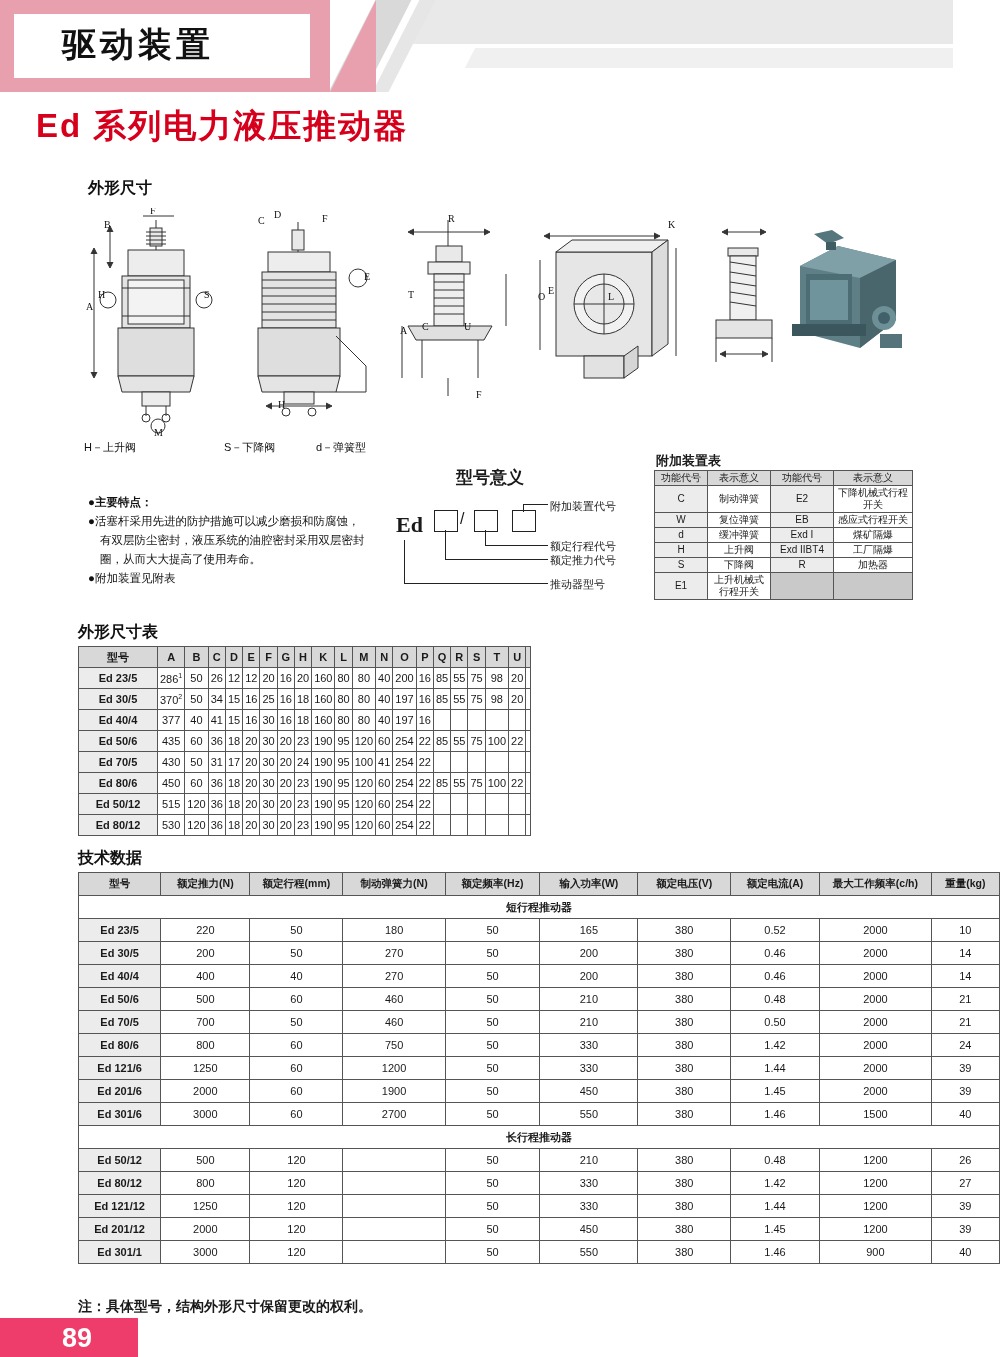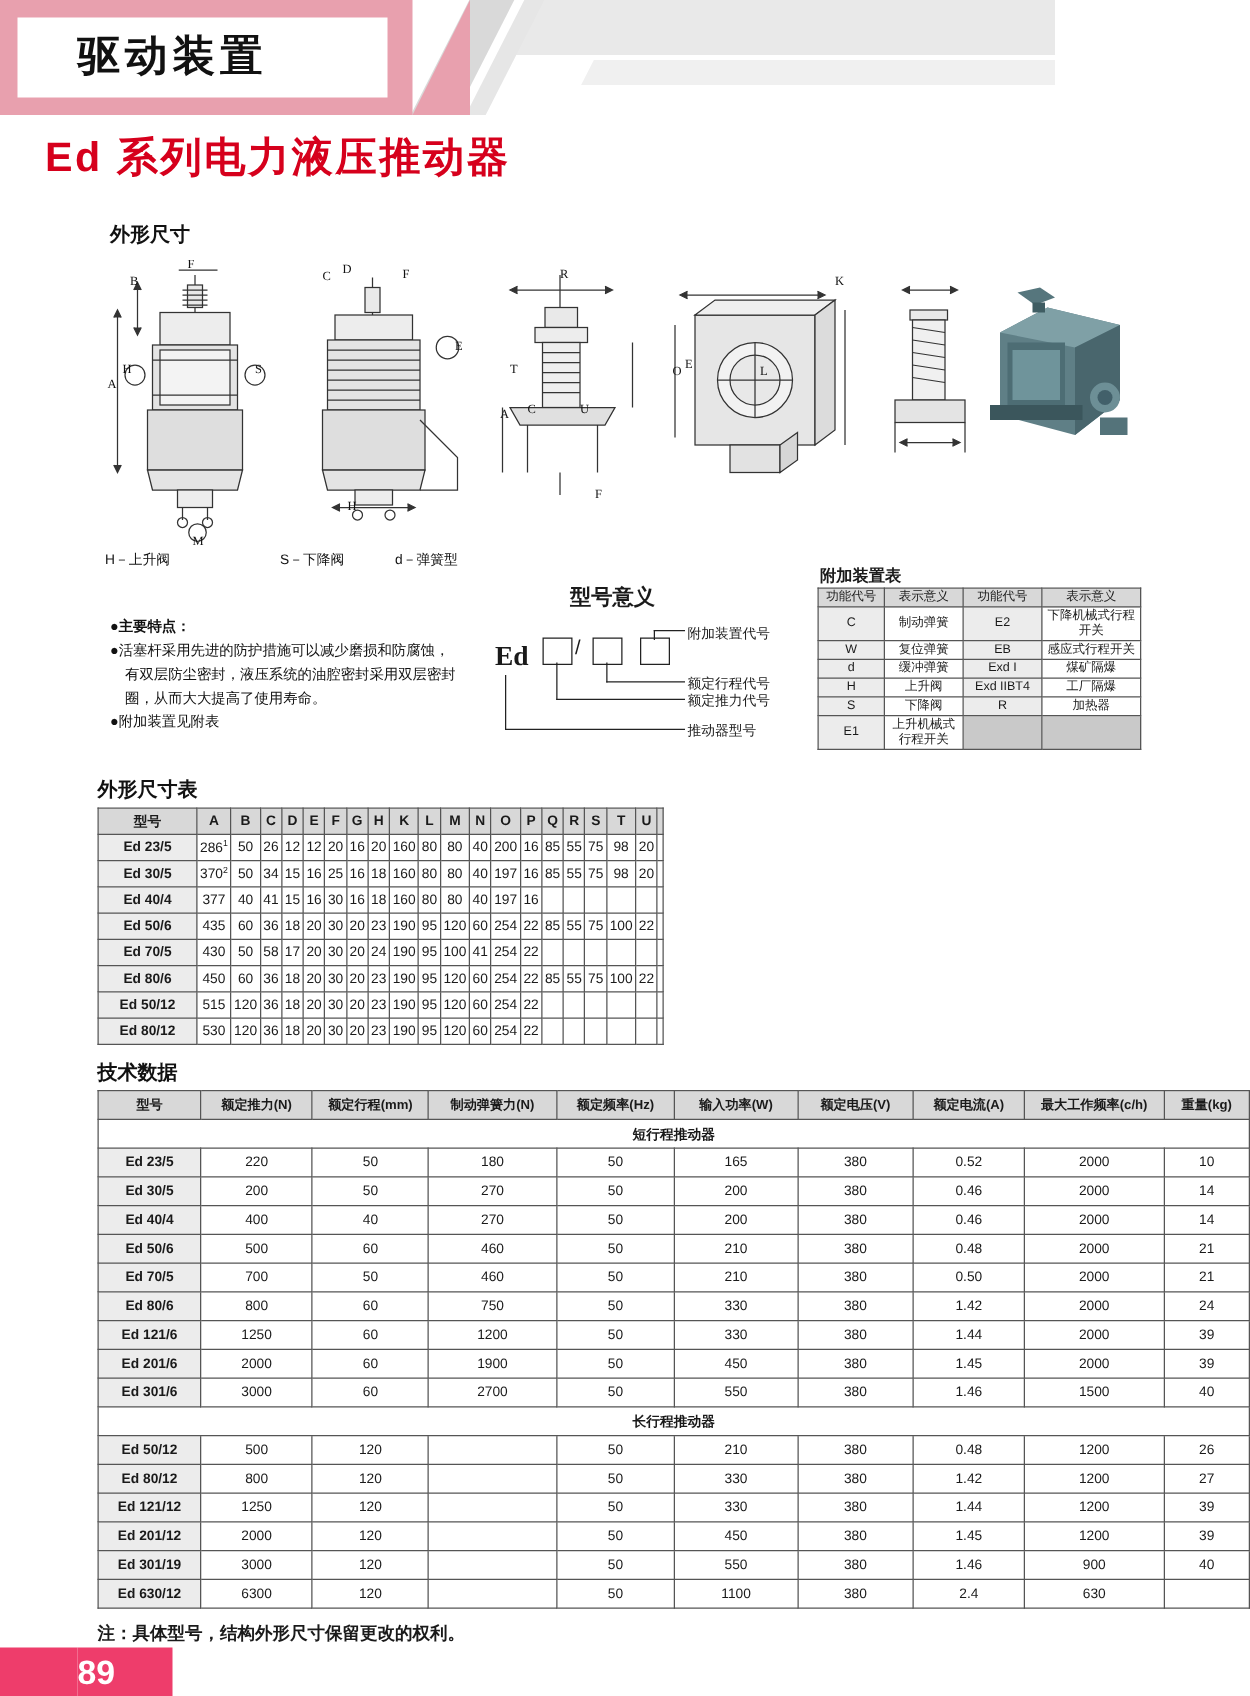--- a/index.html
+++ b/index.html
@@ -7,21 +7,21 @@
     width:1000px;height:1357px;
     background:#ffffff;
     font-family:"Liberation Sans","DejaVu Sans",sans-serif;
     color:#1a1a1a;
     position:relative;
     overflow:hidden;
   }
   .page{position:relative;width:1000px;height:1357px;}
 
   
-  .banner{position:absolute;left:0;top:0;width:844px;height:92px;overflow:hidden;}
+  .banner{position:absolute;left:0;top:0;width:953px;height:92px;overflow:hidden;}
   .banner .pinkblock{position:absolute;left:0;top:0;width:330px;height:92px;background:#e8a0ae;}
   .banner .pinkblock:after{content:"";position:absolute;right:-46px;top:0;width:0;height:0;
      border-style:solid;border-width:0 0 92px 46px;border-color:transparent transparent #e8a0ae transparent;}
   .banner .whiteband{position:absolute;left:14px;top:14px;width:296px;height:64px;background:#ffffff;}
   .banner .title{position:absolute;left:62px;top:22px;font-size:34px;font-weight:bold;letter-spacing:4px;color:#111;}
   .banner .gray1{position:absolute;left:352px;top:0;width:36px;height:92px;background:#d9d9d9;transform:skewX(-27deg);}
   .banner .gray2{position:absolute;left:396px;top:0;width:16px;height:92px;background:#e6e6e6;transform:skewX(-27deg);}
   .banner .gray3{position:absolute;left:420px;top:0;width:600px;height:44px;background:#e9e9e9;transform:skewX(-27deg);}
   .banner .gray4{position:absolute;left:470px;top:48px;width:560px;height:20px;background:#f0f0f0;transform:skewX(-27deg);}
 
@@ -451,21 +451,21 @@
           <td>55</td>
       <td>75</td>
           <td>100</td>
       <td>22</td>
           <td></td>
     </tr>
     <tr>
       <td class="model">Ed 70/5</td>
       <td>430</td>
           <td>50</td>
-      <td>58</td>
+      <td>31</td>
           <td>17</td>
       <td>20</td>
           <td>30</td>
       <td>20</td>
           <td>24</td>
       <td>190</td>
           <td>95</td>
       <td>100</td>
           <td>41</td>
       <td>254</td>
@@ -726,42 +726,30 @@
           <td>120</td>
           <td></td>
           <td>50</td>
           <td>450</td>
           <td>380</td>
           <td>1.45</td>
           <td>1200</td>
           <td>39</td>
         </tr>
     <tr>
-          <td class="model">Ed 301/19</td>
+          <td class="model">Ed 301/1</td>
           <td>3000</td>
           <td>120</td>
           <td></td>
           <td>50</td>
           <td>550</td>
           <td>380</td>
           <td>1.46</td>
           <td>900</td>
           <td>40</td>
-        </tr>
-    <tr>
-          <td class="model">Ed 630/12</td>
-          <td>6300</td>
-          <td>120</td>
-          <td></td>
-          <td>50</td>
-          <td>1100</td>
-          <td>380</td>
-          <td>2.4</td>
-          <td>630</td>
-          <td></td>
         </tr>
   </tbody>
     </table>
 
   <div class="note">注：具体型号，结构外形尺寸保留更改的权利。</div>
   <div class="leftbar"></div>
   <div class="pagebox">
     <span>89</span>
   </div>
 

